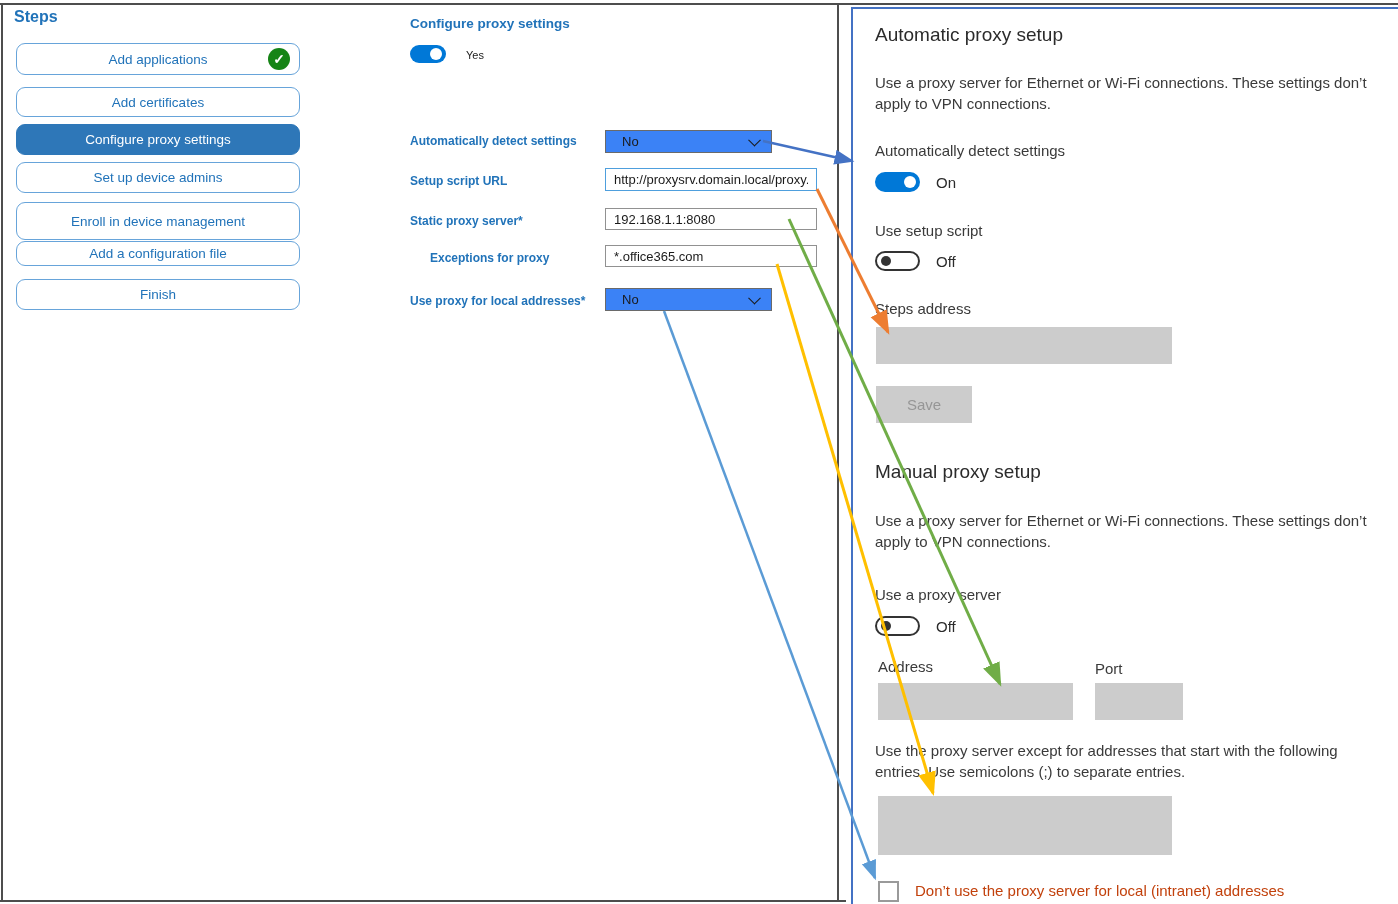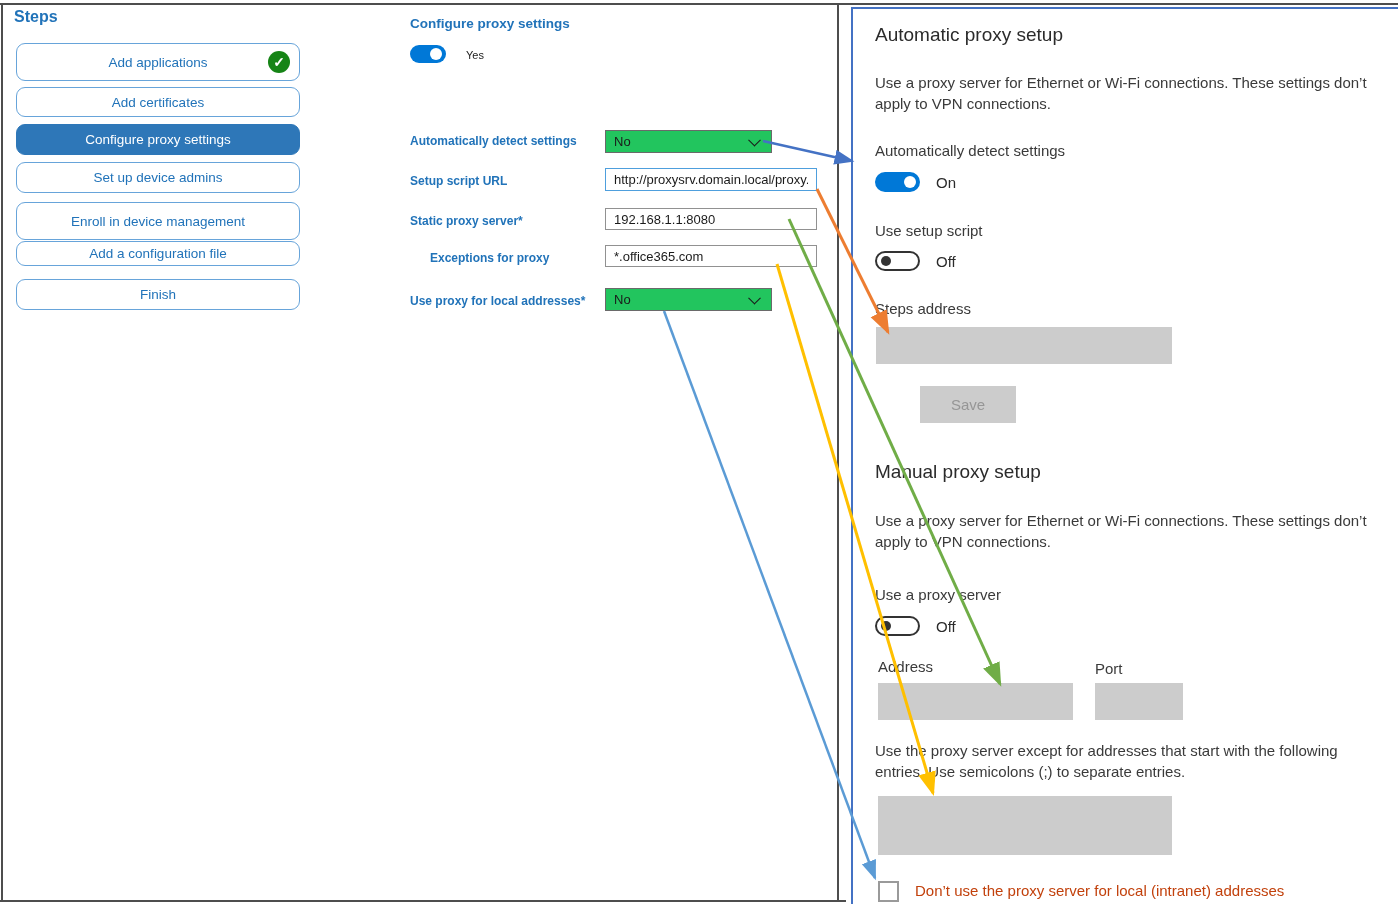--- a/index.html
+++ b/index.html
@@ -23,53 +23,53 @@
   
   .form-title{left:410px;top:16px;font-size:13.5px;font-weight:bold;color:#2173b9;}
   .toggle{border-radius:20px;box-sizing:border-box;}
   .toggle .knob{position:absolute;border-radius:50%;background:#ffffff;top:50%;transform:translateY(-50%);}
   .toggle.on{background:#0078d7;}
   .toggle.on .knob{right:4px;}
   .toggle.off{background:#ffffff;border:2px solid #333333;}
   .toggle.off .knob{left:4px;background:#333333;}
   .yes-label{font-size:11px;color:#222222;margin-left:8px;}
   .f-label{font-size:12px;font-weight:bold;color:#2173b9;}
-  .f-select{box-sizing:border-box;background:#22c55e;border:1px solid #6a6a6a;font-size:13px;
-            color:#1a1a1a;padding:0 8px;display:flex;align-items:center;cursor:pointer;}
+  .f-select{box-sizing:border-box;background:#3b82f6;border:1px solid #6a6a6a;font-size:13px;
+            color:#1a1a1a;padding:0 16px;display:flex;align-items:center;cursor:pointer;}
   .chevron{position:absolute;right:12px;top:50%;width:8px;height:8px;border:solid #1a1a1a;
            border-width:0 1.6px 1.6px 0;transform:translateY(-70%) rotate(45deg);}
   input.f-raw{box-sizing:border-box;border:1px solid #919191;font-size:13px;color:#1a1a1a;
               padding:0 8px;font-family:"Liberation Sans",sans-serif;outline:none;}
   input.f-raw.focus{border:1px solid #4e9fdd;}
 
   
   .blue-line{position:absolute;background:#4472c4;}
   .h-set{font-size:19px;font-weight:400;color:#2b2b2b;}
   .p-set{font-size:15px;color:#3a3a3a;line-height:21px;}
   .lbl-set{font-size:15px;color:#3a3a3a;}
   .state-txt{font-size:15px;color:#2b2b2b;}
   .gray-box{background:#cccccc;}
   .save-btn{background:#cccccc;color:#969696;font-size:15px;display:flex;
-            align-items:center;justify-content:center;margin-left:44px;}
+            align-items:center;justify-content:center;}
   .chk{box-sizing:border-box;background:#ffffff;border:2px solid #9a9a9a;}
   .chk-lbl{font-size:15px;color:#c2410c;}
 
   svg.overlay{position:absolute;left:0;top:0;pointer-events:none;z-index:50;}
 </style>
 </head>
 <body>
 
 <div class="frame-line" style="left:0;top:3px;width:1398px;height:2px;"></div>
 <div class="frame-line" style="left:1px;top:3px;width:2px;height:899px;"></div>
 <div class="frame-line" style="left:0;top:900px;width:846px;height:2px;"></div>
 <div class="frame-line" style="left:837px;top:5px;width:2px;height:897px;"></div>
 
 <div class="abs steps-title">Steps</div>
 
-<div class="abs step-btn" style="top:43px;height:38px;">
+<div class="abs step-btn" style="top:43px;height:32px;">
   <span>Add applications</span>
   <span class="check-circle">✓</span>
 </div>
 <div class="abs step-btn" style="top:87px;height:30px;">
   <span>Add certificates</span>
 </div>
 <div class="abs step-btn selected" style="top:124px;height:31px;">
   <span>Configure proxy settings</span>
 </div>
 <div class="abs step-btn" style="top:162px;height:31px;">

